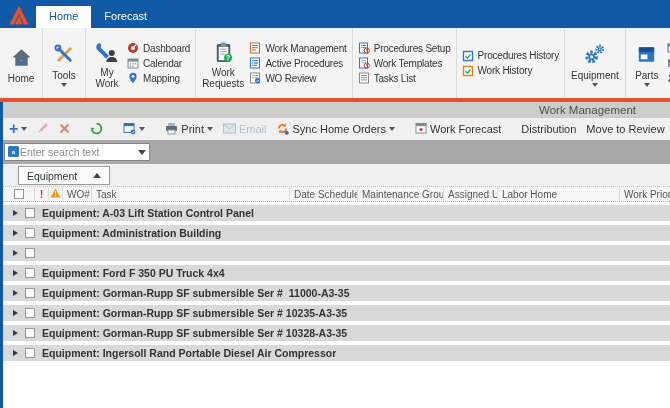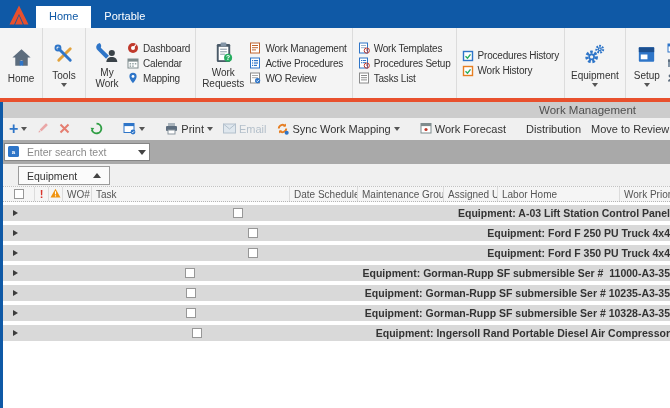--- a/index.html
+++ b/index.html
@@ -41,21 +41,21 @@
              display:flex; align-items:center; padding-left:6px; gap:4px; overflow:hidden; }
   .tbtn { display:flex; align-items:center; gap:3px; padding:1px 3px; font-size:11px; color:#333; white-space:nowrap; }
   .tbtn.disabled { color:#b3bfca; }
   .tsep { width:1px; height:15px; background:#c9c9c9; margin:0 3px; }
   .plus-glyph { color:#2e75c8; font-size:16px; font-weight:bold; line-height:14px; }
 
   
   .search-row { position:absolute; left:0; top:140px; width:670px; height:24px; background:#a9a9a9; }
   .search-box { position:absolute; left:4px; top:3px; width:146px; height:18px; background:#fff;
                 border:1px solid #858585; display:flex; align-items:center; padding:0 3px; }
-  .search-ph { flex:1; font-size:10.5px; color:#8a8a8a; margin-left:8px; white-space:nowrap; overflow:hidden; }
+  .search-ph { flex:1; font-size:10.5px; color:#8a8a8a; margin-left:1px; white-space:nowrap; overflow:hidden; }
   .search-caret { width:0; height:0; border-left:4px solid transparent; border-right:4px solid transparent;
                   border-top:5px solid #444; }
 
   
   .group-row { position:absolute; left:3px; top:164px; width:667px; height:22px; background:#f0f0f0; }
   .group-chip { position:absolute; left:15px; top:2px; width:92px; height:19px; background:#fbfbfb;
                 border:1px solid #9b9b9b; display:flex; align-items:center; justify-content:space-between;
                 padding:0 8px; font-size:10.5px; color:#333; }
   .sort-up { width:0; height:0; border-left:4px solid transparent; border-right:4px solid transparent;
              border-bottom:5px solid #444; }
@@ -66,21 +66,21 @@
   .hcell { height:100%; display:flex; align-items:center; padding-left:4px; font-size:10px; color:#555;
            border-right:1px solid #dcdcdc; white-space:nowrap; overflow:hidden; }
   .hcell.center { justify-content:center; padding-left:0; }
   .c-check{width:32px}.c-flag{width:14px}.c-warn{width:14px}.c-wo{width:29px}.c-task{width:198px}
   .c-date{width:68px}.c-mgroup{width:86px}.c-user{width:54px}.c-labor{width:122px}.c-prio{flex:1;border-right:none}
   .flag-mark { color:#d9342b; font-weight:bold; font-size:11px; }
 
   
   .rows { position:absolute; left:3px; top:202px; width:667px; height:206px; background:#fff; padding-top:3px; }
   .group-band { height:16px; margin-bottom:4px; background:#d9d9d9; display:flex; align-items:center;
-                padding-left:10px; gap:7px;justify-content:space-between; }
+                padding-left:10px; gap:7px; }
   .expand-arrow { width:0; height:0; border-left:5px solid #3c3c3c; border-top:3.5px solid transparent;
                   border-bottom:3.5px solid transparent; }
   .checkbox { width:10px; height:10px; background:#fff; border:1px solid #979797; flex:none; }
   .band-label { font-size:10.5px; font-weight:bold; color:#333; white-space:pre; overflow:hidden; }
 
   .left-edge { position:absolute; left:0; top:102px; width:3px; height:306px; background:#0f59a6; z-index:6; }
 </style>
 </head>
 <body>
 
@@ -88,21 +88,21 @@
 
   <div class="titlebar">
     <span class="logo">
       <svg viewBox="0 0 24 24">
           <path d="M12 2.5 2.5 21.5h4.6L12 11l4.9 10.5h4.6z" fill="#e8502d"></path>
           <path d="M12 12.5 8.2 21.5h7.6z" fill="#e8502d"></path>
         </svg>
     </span>
     <div class="tabs">
       <div class="tab active">Home</div>
-      <div class="tab">Portable</div>
+      <div class="tab">Forecast</div>
     </div>
   </div>
 
   <div class="ribbon">
 
     <div class="rgroup">
       <div class="bigbtn">
         <span class="icon24">
           <svg viewBox="0 0 24 24">
               <path d="M12 3.5 2.5 12h3v8.5h5.5v-5.5h2v5.5h5.5V12h3z" fill="#5d6d7e"></path>
@@ -241,45 +241,45 @@
         </div>
       </div>
     </div>
 
     <div class="rgroup">
       <div class="stack">
         <div class="smallbtn">
           <span class="icon12">
             <svg viewBox="0 0 12 12">
                 <rect x="1.5" y="1" width="8" height="10" fill="#fff" stroke="#2e75c8"></rect>
-                <g fill="#9ab2cc">
-                  <rect x="3" y="3" width="5" height="1"></rect>
-                  <rect x="3" y="5.2" width="5" height="1"></rect>
-                </g>
-                <circle cx="8.8" cy="8.6" r="2.6" fill="none" stroke="#c0392b" stroke-width="1"></circle>
-                <path d="M8.8 7.2v1.5l1.1.7" stroke="#c0392b" stroke-width=".9" fill="none"></path>
-              </svg>
-          </span>
-          <span class="smalllabel">Work Templates</span>
-        </div>
-        <div class="smallbtn">
-          <span class="icon12">
-            <svg viewBox="0 0 12 12">
-                <rect x="1.5" y="1" width="8" height="10" fill="#fff" stroke="#2e75c8"></rect>
                 <g fill="#2e75c8">
                   <rect x="3" y="3" width="1" height="1"></rect>
                   <rect x="4.6" y="3" width="3.5" height="1"></rect>
                   <rect x="3" y="5.2" width="1" height="1"></rect>
                   <rect x="4.6" y="5.2" width="3.5" height="1"></rect>
                 </g>
                 <circle cx="8.8" cy="8.6" r="2.6" fill="none" stroke="#c0392b" stroke-width="1"></circle>
                 <path d="M8.8 7.2v1.5l1.1.7" stroke="#c0392b" stroke-width=".9" fill="none"></path>
               </svg>
           </span>
           <span class="smalllabel">Procedures Setup</span>
+        </div>
+        <div class="smallbtn">
+          <span class="icon12">
+            <svg viewBox="0 0 12 12">
+                <rect x="1.5" y="1" width="8" height="10" fill="#fff" stroke="#2e75c8"></rect>
+                <g fill="#9ab2cc">
+                  <rect x="3" y="3" width="5" height="1"></rect>
+                  <rect x="3" y="5.2" width="5" height="1"></rect>
+                </g>
+                <circle cx="8.8" cy="8.6" r="2.6" fill="none" stroke="#c0392b" stroke-width="1"></circle>
+                <path d="M8.8 7.2v1.5l1.1.7" stroke="#c0392b" stroke-width=".9" fill="none"></path>
+              </svg>
+          </span>
+          <span class="smalllabel">Work Templates</span>
         </div>
         <div class="smallbtn">
           <span class="icon12">
             <svg viewBox="0 0 12 12">
                 <rect x="1.5" y="1" width="9" height="10" fill="#fff" stroke="#8a8a8a"></rect>
                 <g fill="#8a8a8a">
                   <rect x="3" y="3" width="6" height="1"></rect>
                   <rect x="3" y="5.2" width="6" height="1"></rect>
                   <rect x="3" y="7.4" width="6" height="1"></rect>
                 </g>
@@ -332,21 +332,21 @@
 
     <div class="rgroup">
       <div class="bigbtn">
         <span class="icon24">
           <svg viewBox="0 0 24 24">
               <rect x="4" y="4.5" width="16" height="15" rx="1" fill="#2e75c8"></rect>
               <rect x="4" y="4.5" width="16" height="5" fill="#1c4f8f"></rect>
               <rect x="6" y="12" width="7" height="5" fill="#fff"></rect>
             </svg>
         </span>
-        <span class="biglabel">Setup</span>
+        <span class="biglabel">Parts</span>
         <span class="caret under"></span>
       </div>
       <div class="stack">
         <div class="smallbtn">
           <span class="icon12">
             <svg viewBox="0 0 12 12">
                 <rect x="1" y="2" width="9" height="8" fill="#fff" stroke="#2e75c8"></rect>
                 <rect x="1" y="2" width="9" height="2.4" fill="#2e75c8"></rect>
                 <rect x="5" y="6" width="6" height="5" fill="#9fb6ce"></rect>
               </svg>
@@ -449,21 +449,21 @@
     <div class="tbtn">
       <span>
         <svg width="13" height="13" viewBox="0 0 14 14">
             <path d="M3 7a4 4 0 0 1 7-2.6" fill="none" stroke="#e67e22" stroke-width="2"></path>
             <path d="M10.8 1.5v3.4H7.4z" fill="#e67e22"></path>
             <path d="M11 7a4 4 0 0 1-7 2.6" fill="none" stroke="#e67e22" stroke-width="2"></path>
             <path d="M3.2 12.5V9.1h3.4z" fill="#e67e22"></path>
             <circle cx="11.5" cy="11.5" r="2.2" fill="#2e75c8"></circle>
           </svg>
       </span>
-      <span>Sync Work Mapping</span>
+      <span>Sync Home Orders</span>
       <span class="caret"></span>
     </div>
     <div class="tsep"></div>
     <div class="tbtn">
       <span>
         <svg width="12" height="12" viewBox="0 0 12 12">
             <rect x="1" y="1.5" width="10" height="9.5" fill="#fff" stroke="#7f8c8d"></rect>
             <rect x="1" y="1.5" width="10" height="2.6" fill="#7f8c8d"></rect>
             <circle cx="6" cy="7.5" r="1.6" fill="#c0392b"></circle>
           </svg>
@@ -543,21 +543,25 @@
 
   <div class="rows">
     <div class="group-band">
       <span class="expand-arrow"></span>
       <span class="checkbox"></span>
       <span class="band-label">Equipment: A-03 Lift Station Control Panel</span>
     </div>
     <div class="group-band">
       <span class="expand-arrow"></span>
       <span class="checkbox"></span>
-      <span class="band-label">Equipment: Ford F 250 PU Truck 4x4</span>
+      <span class="band-label">Equipment: Administration Building</span>
+    </div>
+    <div class="group-band">
+      <span class="expand-arrow"></span>
+      <span class="checkbox"></span>
     </div>
     <div class="group-band">
       <span class="expand-arrow"></span>
       <span class="checkbox"></span>
       <span class="band-label">Equipment: Ford F 350 PU Truck 4x4</span>
     </div>
     <div class="group-band">
       <span class="expand-arrow"></span>
       <span class="checkbox"></span>
       <span class="band-label">Equipment: Gorman-Rupp SF submersible Ser #  11000-A3-35</span>

